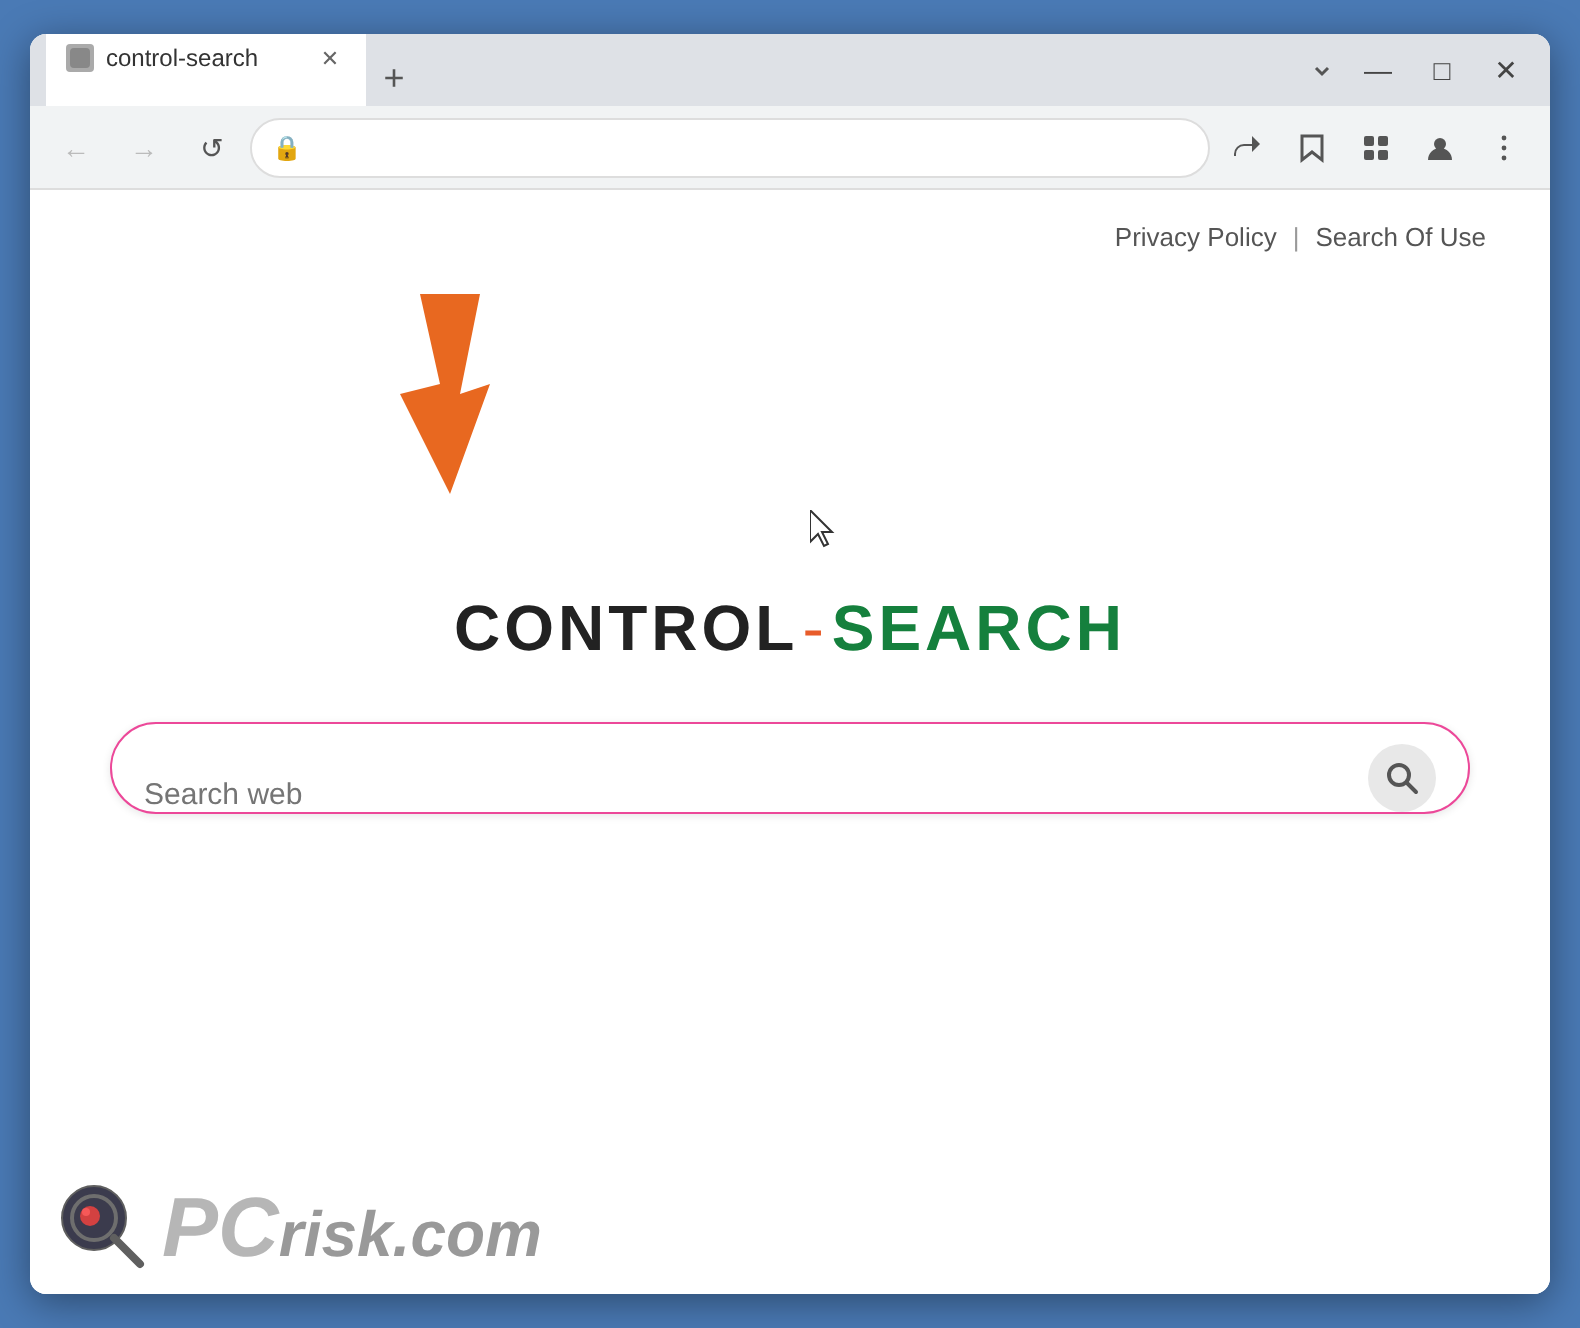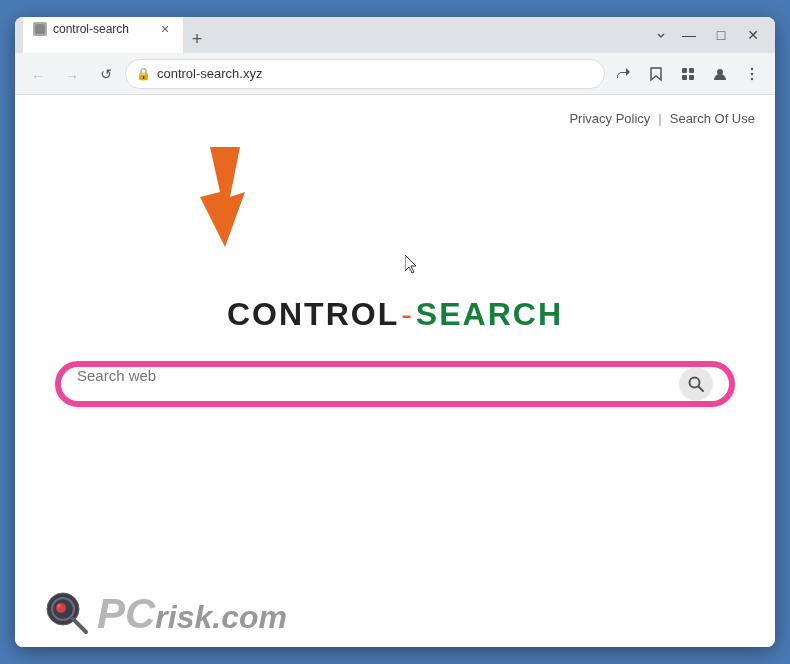--- a/index.html
+++ b/index.html
@@ -169,21 +169,21 @@
       background: #fff;
       display: flex;
       flex-direction: column;
       position: relative;
       overflow: hidden;
     }
 
     .top-links {
       position: absolute;
       top: 16px;
-      right: 20px;
+      right: 32px;
       display: flex;
       align-items: center;
       gap: 8px;
       font-size: 13px;
       color: #555;
     }
 
     .top-links a {
       color: #555;
       text-decoration: none;
@@ -222,22 +222,22 @@
       font-weight: 400;
     }
 
     .logo-search {
       color: #15803d;
     }
 
     .search-bar-container {
       width: 680px;
       display: flex;
-      align-items: flex-start;
-      border: 6px solid #ec4899;
+      align-items: flex-end;
+      border: 1px solid #ec4899;
       border-radius: 25px;
       height: 46px;
       padding: 0 16px;
       background: #fff;
       box-shadow: 0 1px 4px rgba(0,0,0,0.1);
     }
 
     .search-input {
       flex: 1;
       border: none;
@@ -261,21 +261,21 @@
       font-size: 16px;
     }
 
     
     .watermark {
       position: absolute;
       bottom: 0;
       left: 0;
       display: flex;
       align-items: flex-end;
-      padding: 8px 28px;
+      padding: 8px 12px;
       opacity: 0.85;
     }
 
     .pcrisk-logo {
       display: flex;
       align-items: center;
       gap: 4px;
     }
 
     
@@ -335,21 +335,20 @@
       <span>←</span>
     </div>
     <div class="nav-btn disabled">
       <span>→</span>
     </div>
     <div class="nav-btn">
       <span>↺</span>
     </div>
     <div class="address-bar">
       <span class="lock-icon">🔒</span>
-      <span class="address-text">control-search.xyz</span>
     </div>
     <div class="nav-actions">
       <div class="nav-btn">
         <svg width="16" height="16" viewBox="0 0 16 16">
             <path d="M10 2l4 4-4 4V7H6a4 4 0 00-4 4v1H1v-1a5 5 0 015-5h4V2z" fill="#555"></path>
           </svg>
       </div>
       <div class="nav-btn">
         <svg width="16" height="16" viewBox="0 0 16 16">
             <polygon points="3,2 13,2 13,14 8,10 3,14" fill="none" stroke="#555" stroke-width="1.5"></polygon>

